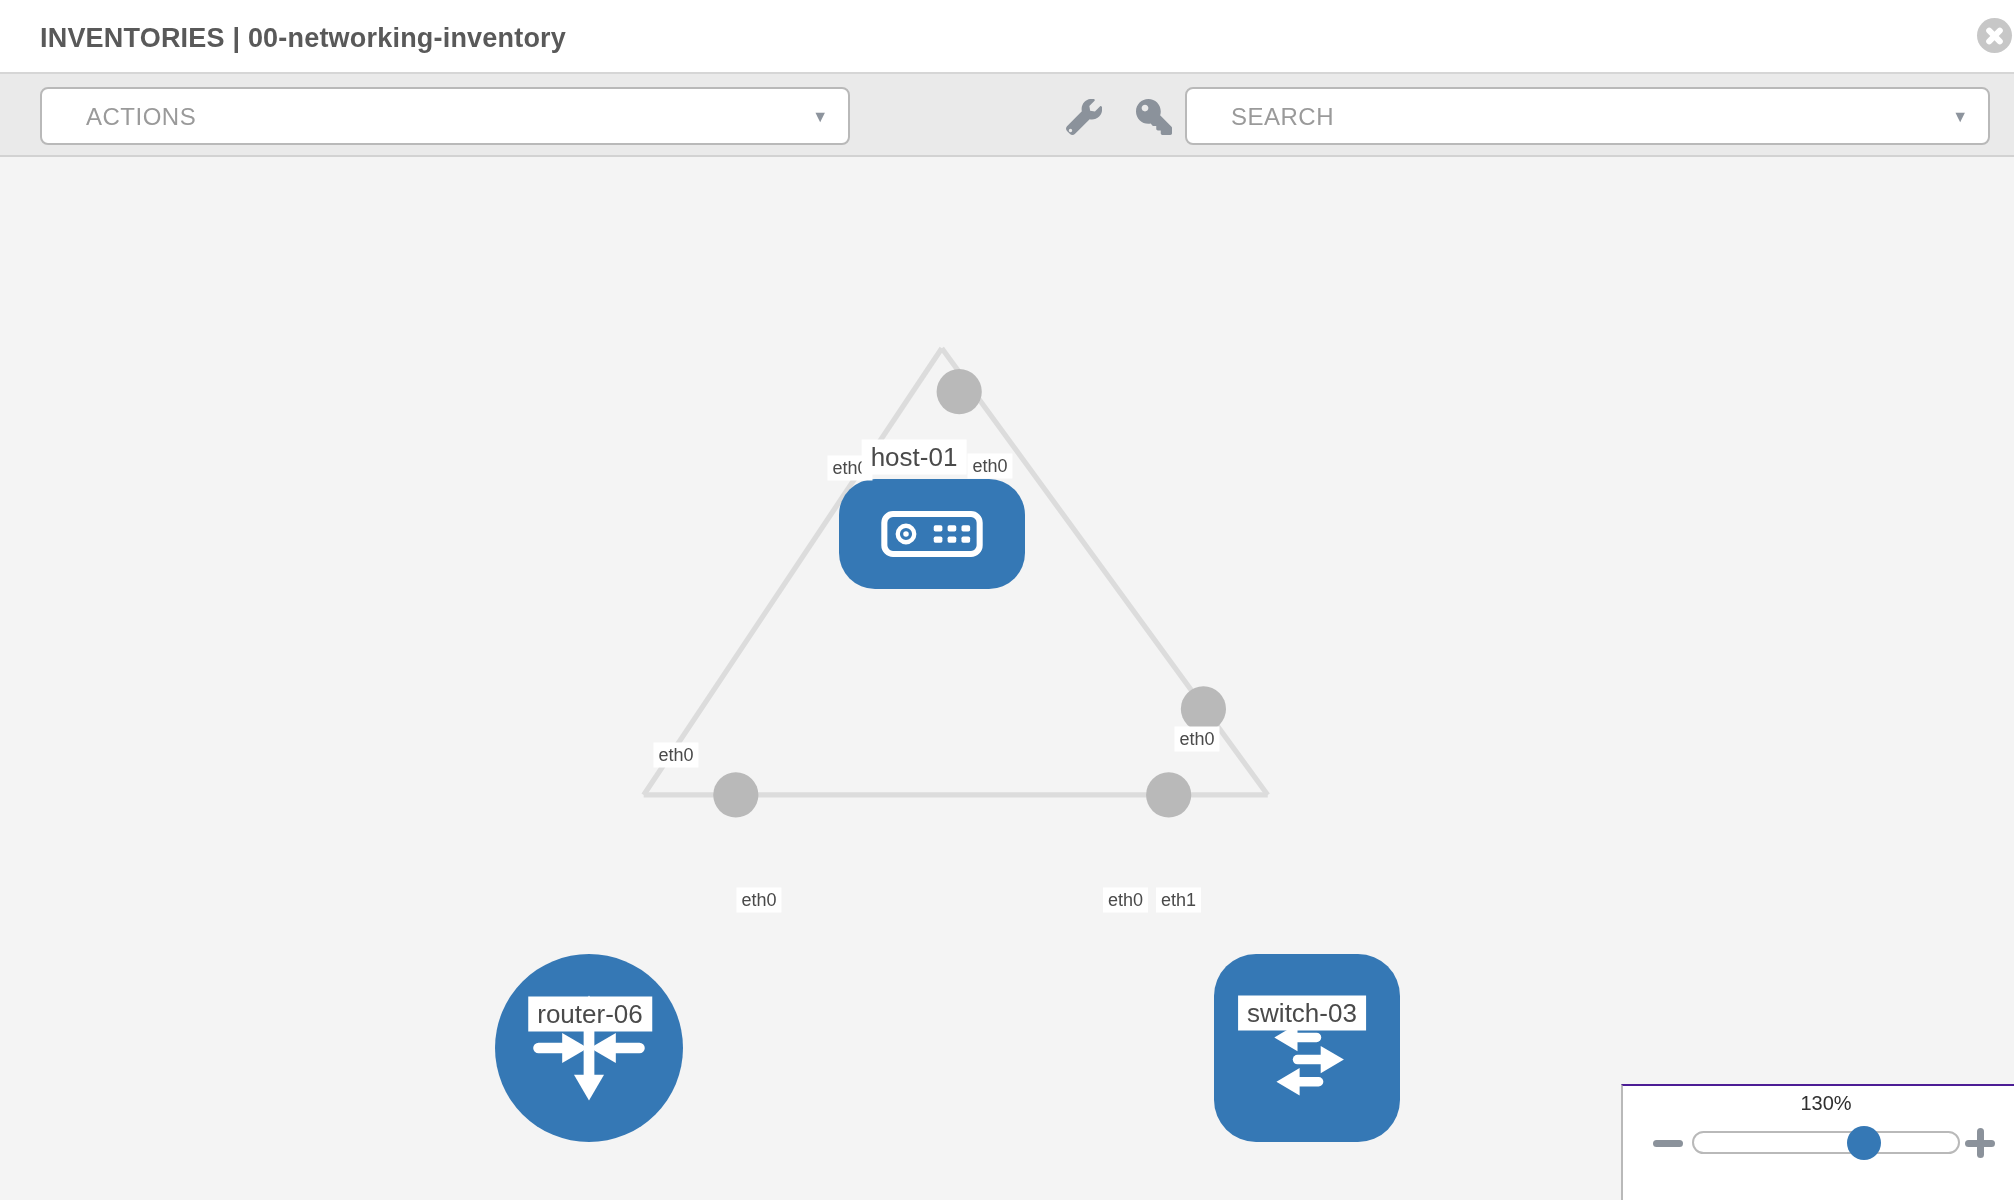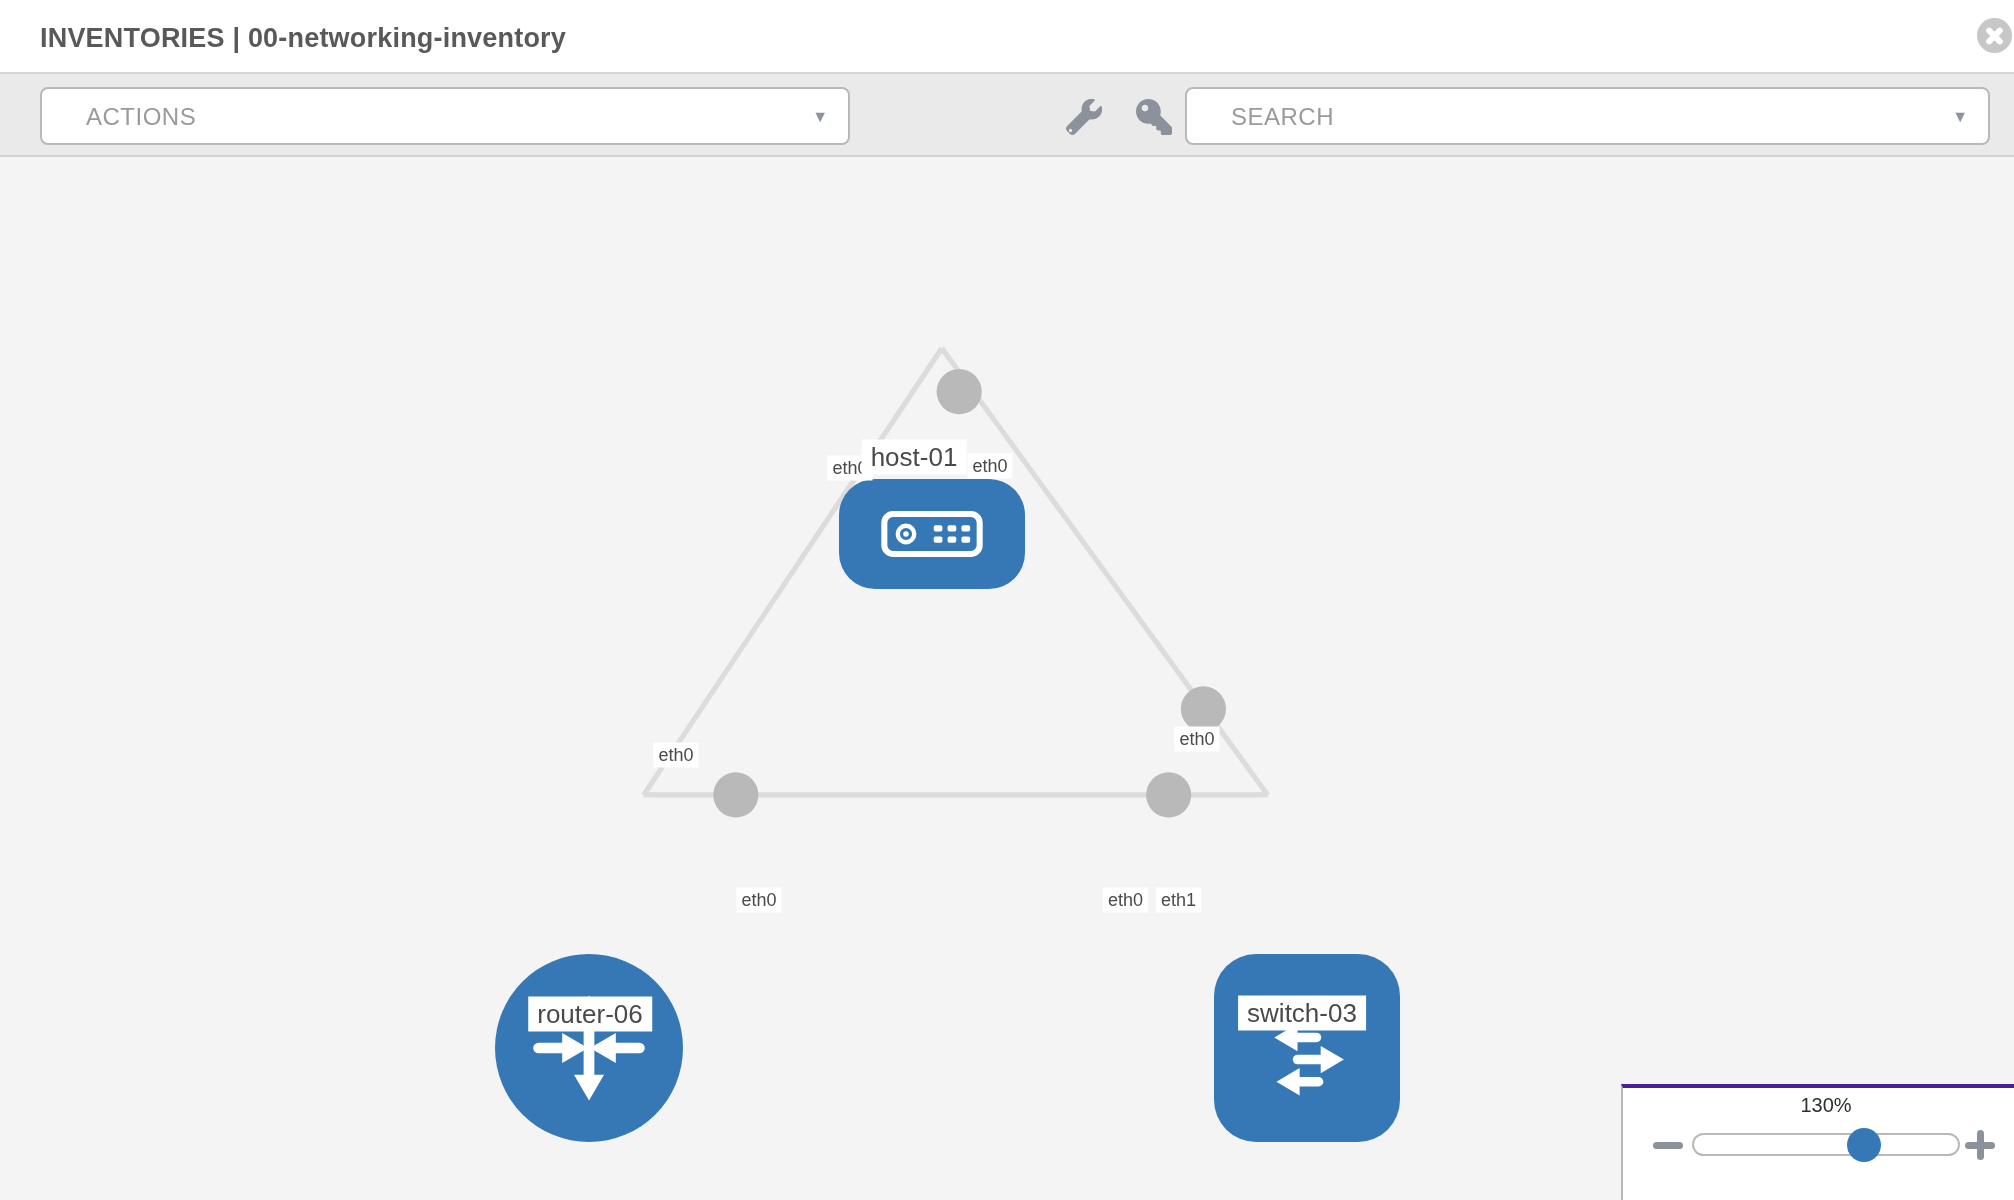--- a/index.html
+++ b/index.html
@@ -45,21 +45,21 @@
   .node-switch { left:1214px; top:797px; width:186px; height:188px; border-radius:42px; }
 
   .plabel { position:absolute; transform:translate(-50%,-50%); background:#fff;
     color:#4a4a4a; font-size:18px; padding:2px 5px; white-space:nowrap; }
   .nlabel { position:absolute; transform:translate(-50%,-50%); background:#fff;
     color:#4a4a4a; font-size:26px; padding:2px 9px; white-space:nowrap; }
   .plabel.abs { transform:translate(0,-50%); }
 
   
   .zoom-panel { position:absolute; left:1621px; top:1084px; width:393px; height:116px;
-    background:#fff; border-top:4px solid #4c1d95; border-left:2px solid #b9b9b9; }
+    background:#fff; border-top:2px solid #4c1d95; border-left:2px solid #b9b9b9; }
   .zoom-value { position:absolute; left:69px; top:6px; width:268px; text-align:center;
     font-size:20px; color:#2f2f2f; }
   .zoom-track { position:absolute; left:69px; top:45px; width:268px; height:23px;
     border:2px solid #b9b9b9; border-radius:12px; background:#fff; cursor:pointer; }
   .zoom-thumb { position:absolute; left:224px; top:40px; width:34px; height:34px;
     border-radius:50%; background:#3578b5; cursor:grab; }
   .zoom-btn { position:absolute; width:36px; height:36px; background:none; border:none; cursor:pointer; }
   .zoom-minus { left:27px; top:39px; }
   .zoom-plus  { left:339px; top:39px; }
   .zbar { position:absolute; background:#8b929b; border-radius:3.5px; }

